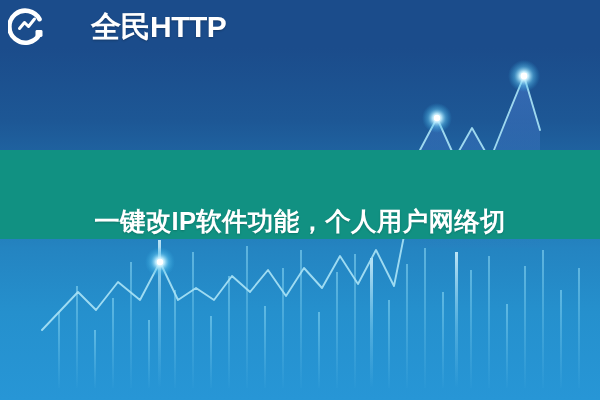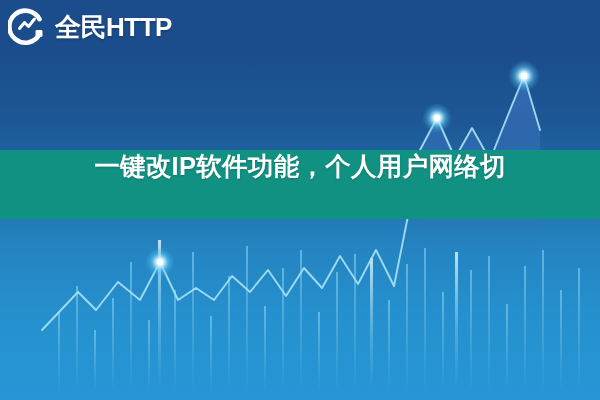--- a/index.html
+++ b/index.html
@@ -30,24 +30,24 @@
     width: 600px;
     height: 400px;
   }
 
   
   #title-band {
     position: absolute;
     left: 0;
     top: 150px;
     width: 600px;
-    height: 69px;
+    height: 89px;
     background: #119182;
     display: flex;
-    align-items: flex-start;
+    align-items: flex-end;
     justify-content: center;
     box-sizing: border-box;
     padding: 0 32px;
   }
   #title-text {
     color: #ffffff;
     font-size: 25.5px;
     font-weight: bold;
     line-height: 1.32;
     text-align: center;
@@ -66,26 +66,27 @@
     height: 44px;
   }
   #logo-mark {
     width: 40px;
     height: 40px;
     flex: 0 0 40px;
     margin-right: 7px;
   }
   #logo-text {
     color: #ffffff;
-    font-size: 26px;
+    font-size: 30px;
     font-weight: bold;
     letter-spacing: -0.5px;
     line-height: 1;
     white-space: nowrap;
     text-shadow: 0 1px 2px rgba(0,0,0,0.25);
+    margin-left: 36px;
   }
 </style>
 </head>
 <body>
 
 <div id="banner">
 
   <svg id="bg-chart" viewBox="0 0 600 400" preserveAspectRatio="none">
     <defs>
       <linearGradient id="areaGrad" x1="0" y1="0" x2="0" y2="1">

